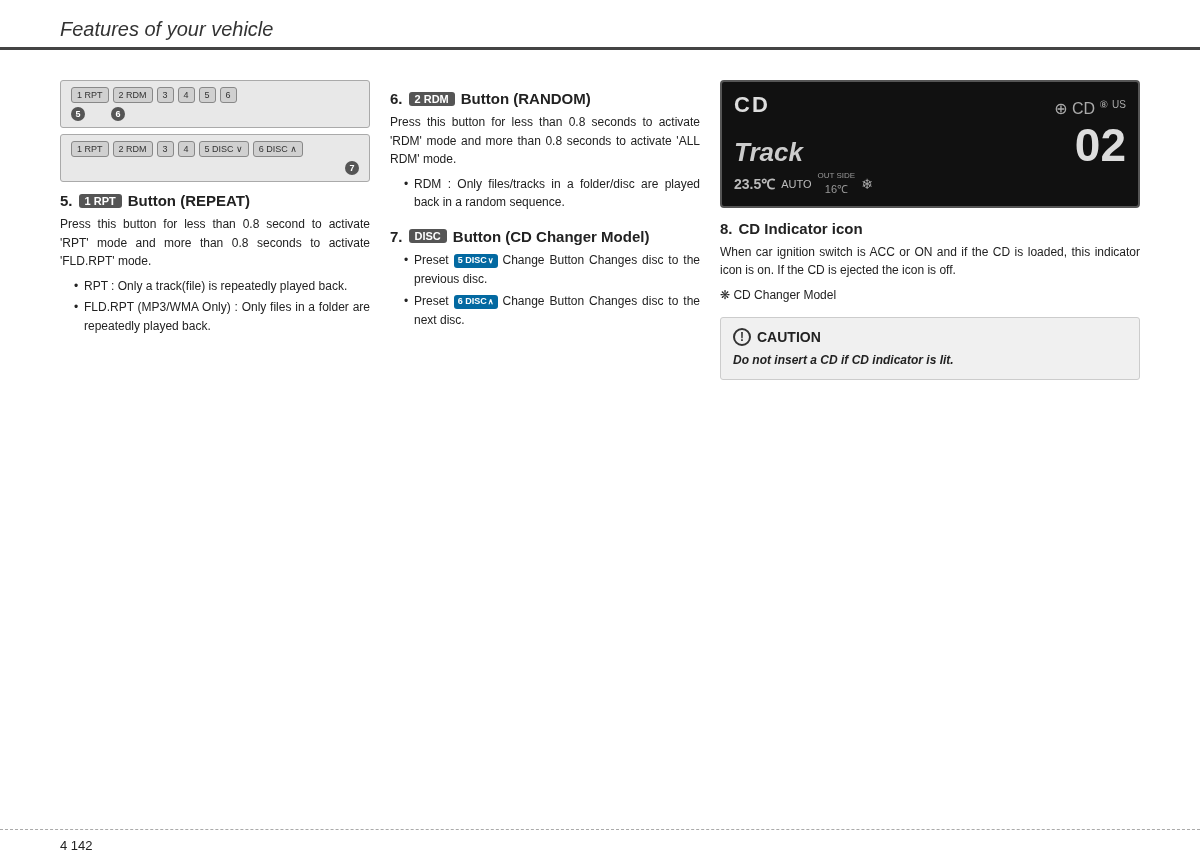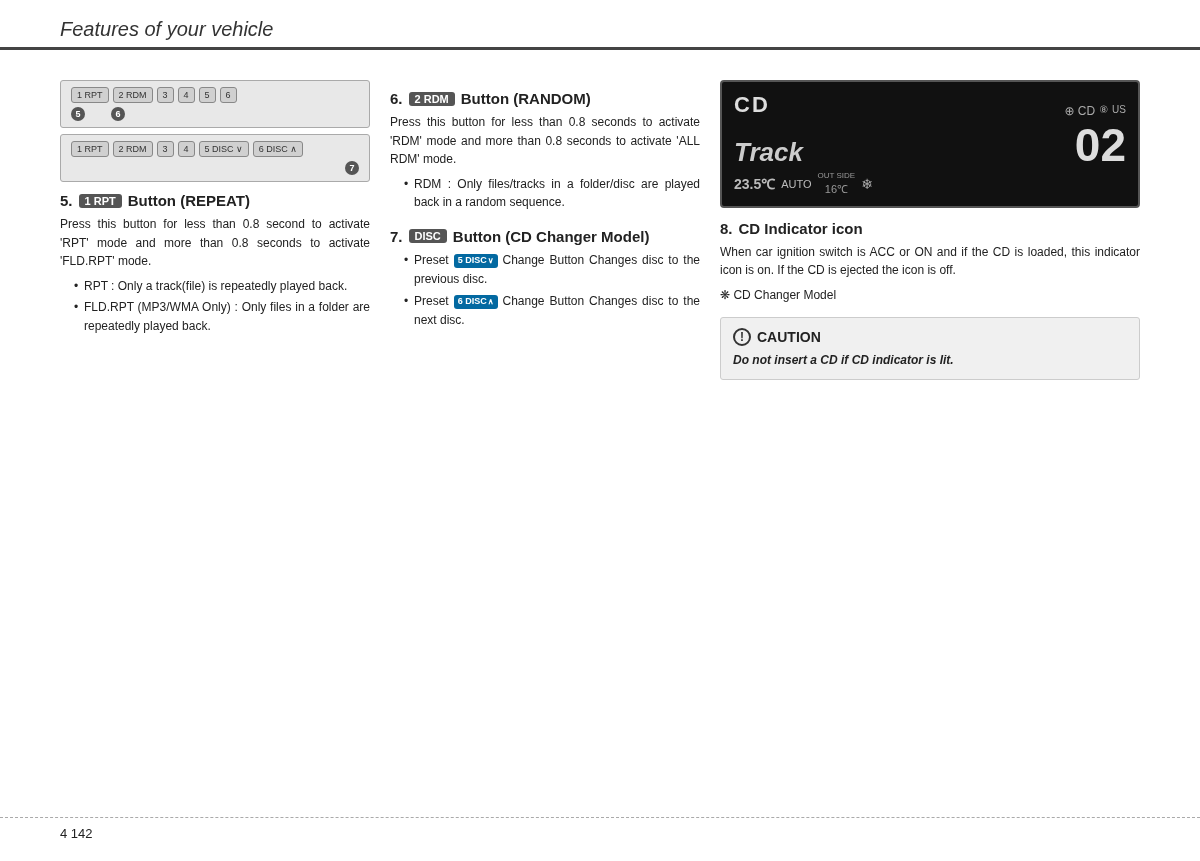--- a/index.html
+++ b/index.html
@@ -253,21 +253,21 @@
       vertical-align: middle;
     }
 
     .inline-arrow {
       font-size: 8px;
     }
 
     
     .page-footer {
       position: absolute;
-      bottom: 12px;
+      bottom: 0;
       left: 0;
       right: 0;
       border-top: 1px dashed #aaa;
       padding: 8px 60px;
       font-size: 13px;
     }
 
     .footer-num {
       display: flex;
       align-items: center;
@@ -385,21 +385,21 @@
       </li>
     </ul>
   </div>
 
   <div class="right-col">
 
     <div class="cd-display">
       <div class="cd-display-top">
         <span class="cd-label-big">CD</span>
         <div class="cd-icons">
-          <span style="font-size:12px;color:#aaa;">⊕ CD</span>
+          <span style="font-size:16px;color:#aaa;">⊕ CD</span>
           <span style="font-size:10px;color:#aaa;">⑧</span>
           <span style="font-size:10px;color:#aaa;">US</span>
         </div>
       </div>
       <div class="cd-track-row">
         <span class="cd-track-label">Track</span>
         <span class="cd-track-num">02</span>
       </div>
       <div class="cd-bottom-row">
         <span class="cd-temp">23.5℃</span>

